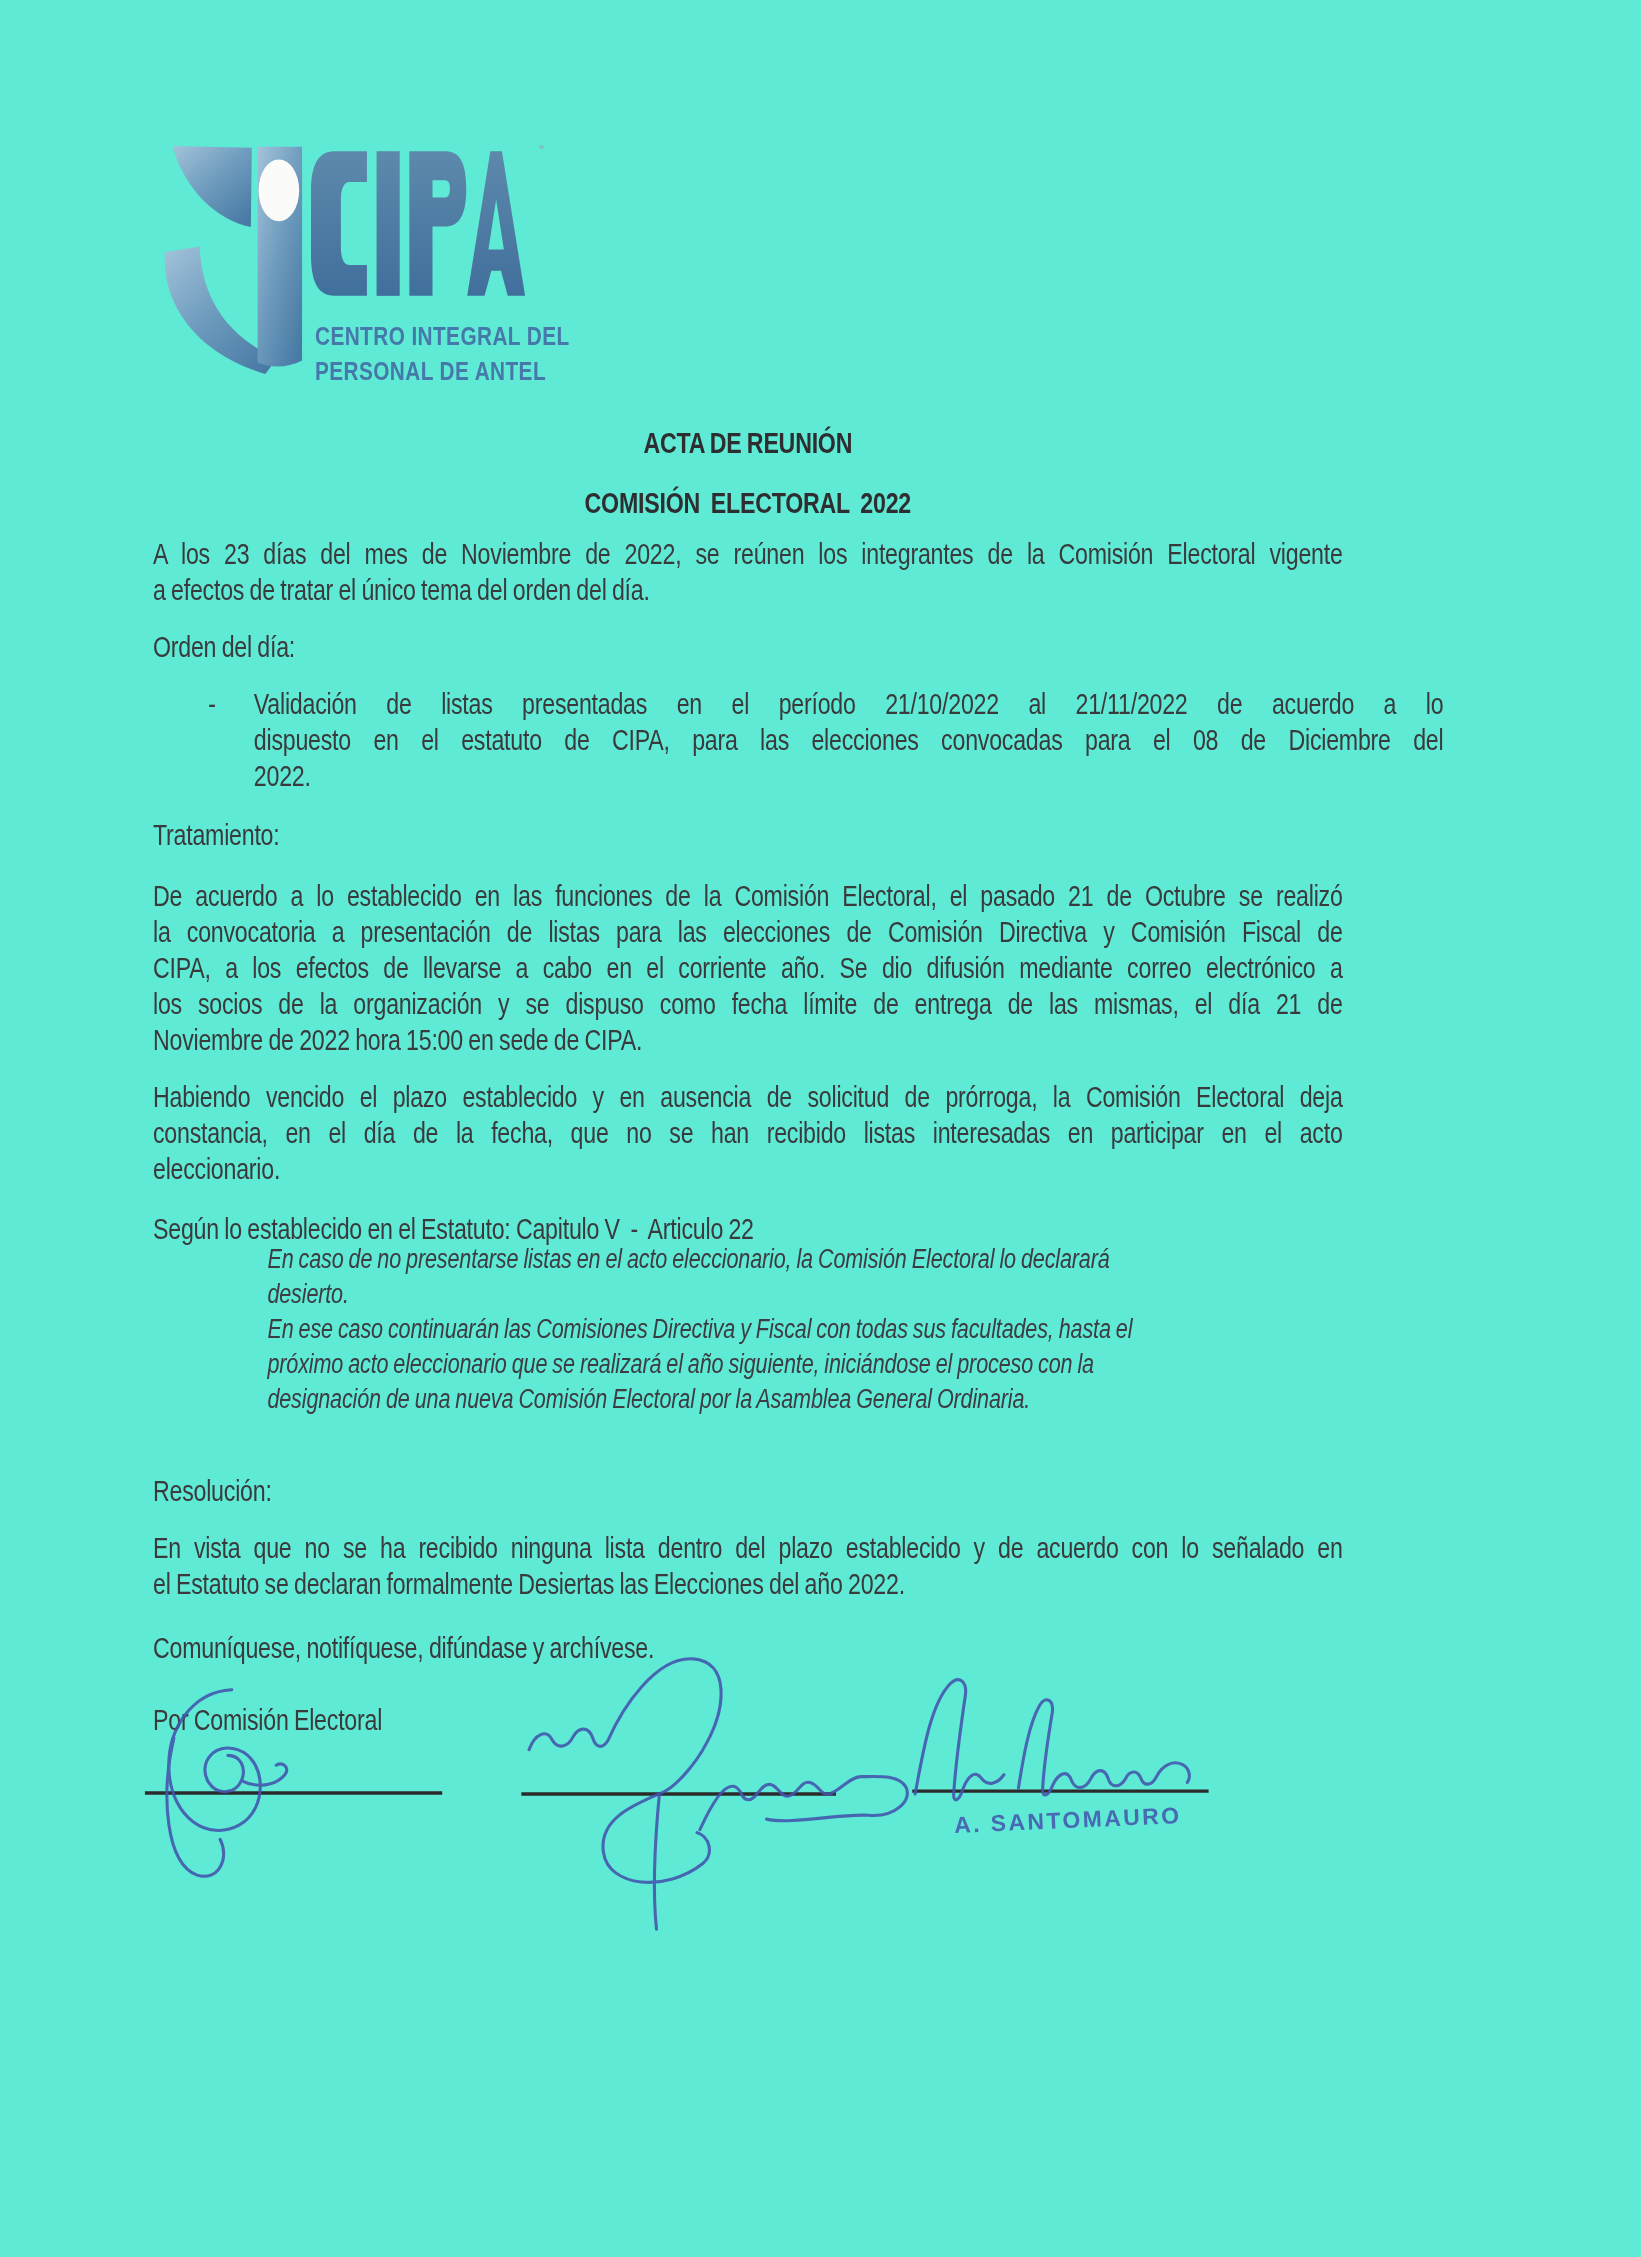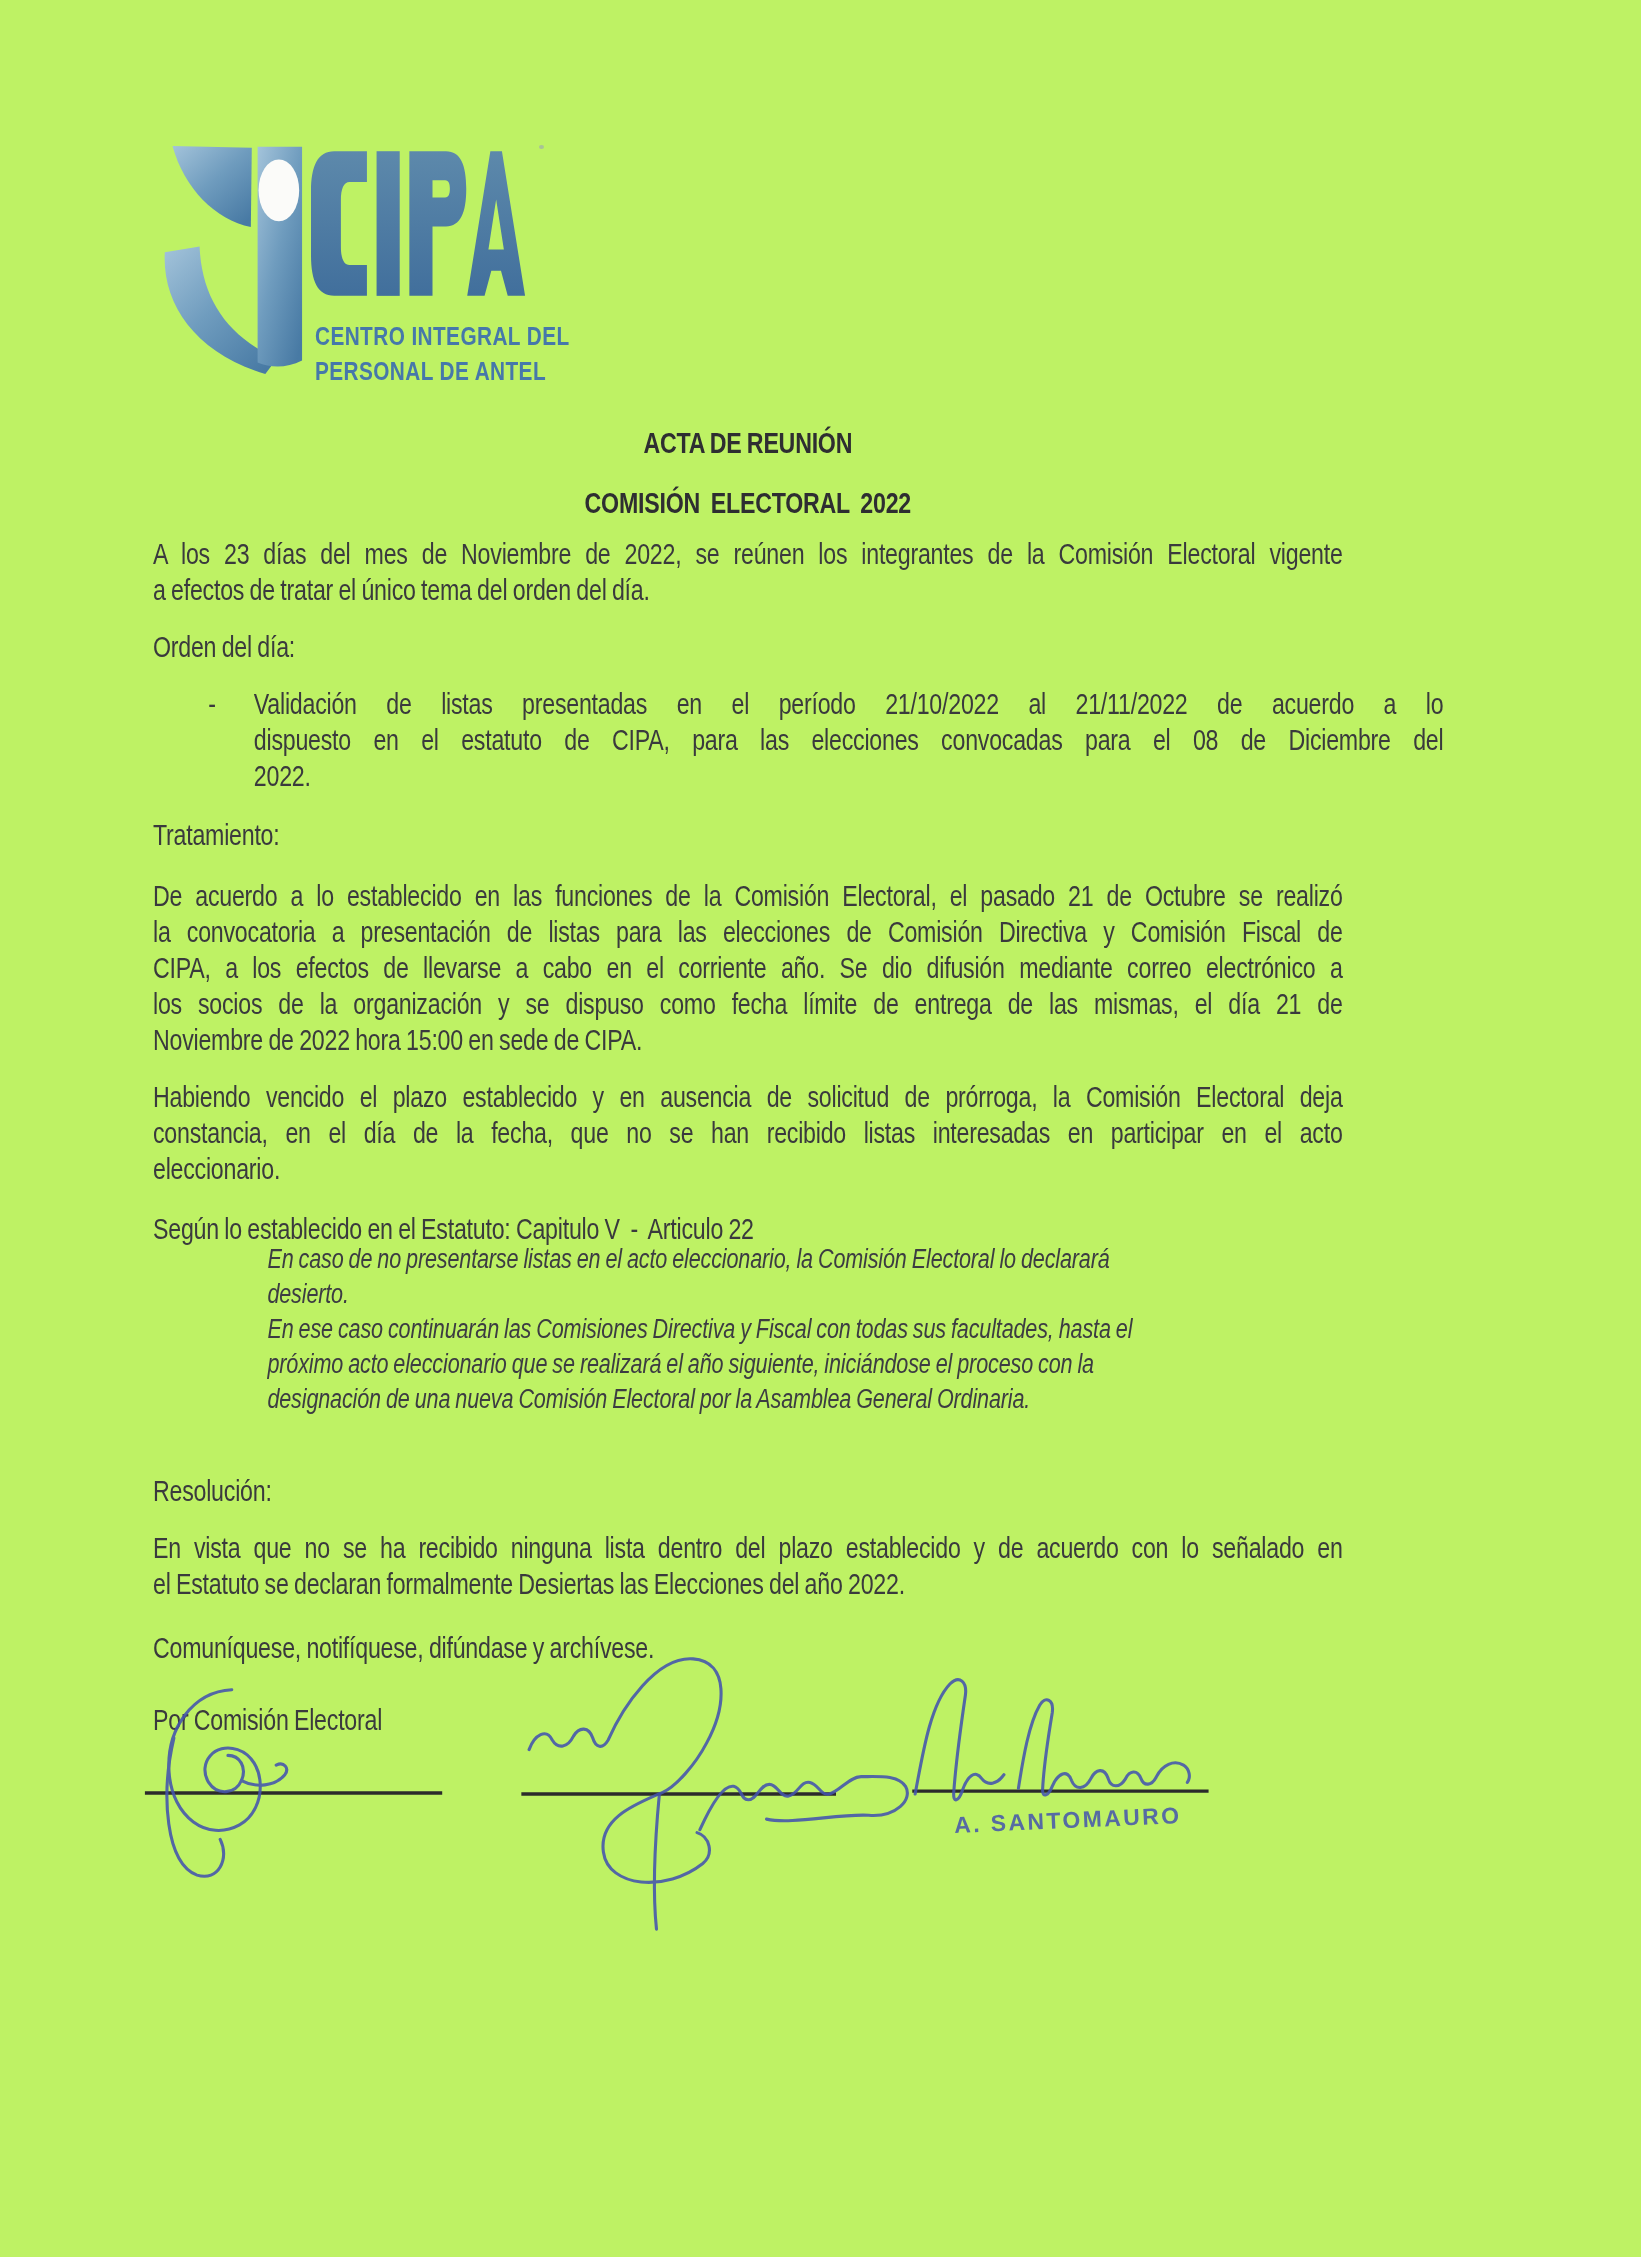--- a/index.html
+++ b/index.html
@@ -1,18 +1,18 @@
 <!DOCTYPE html>
 <html><head>
 <meta charset="utf-8">
 <style>
   html,body { margin:0; padding:0; background:#e8e8e6; }
   .page {
     position:relative; width:1641px; height:2257px;
-    background:#bef264; overflow:hidden;
+    background:#5eead4; overflow:hidden;
     font-family:"Liberation Sans", sans-serif;
     color:#3a3a3d;
   }
   
   .tx {
     position:absolute; left:153px; width:1487px;
     transform:scaleX(0.80); transform-origin:0 0;
     font-size:29px; line-height:36px;
     letter-spacing:-0.3px; word-spacing:-1px;
     color:#3a3a3d;

